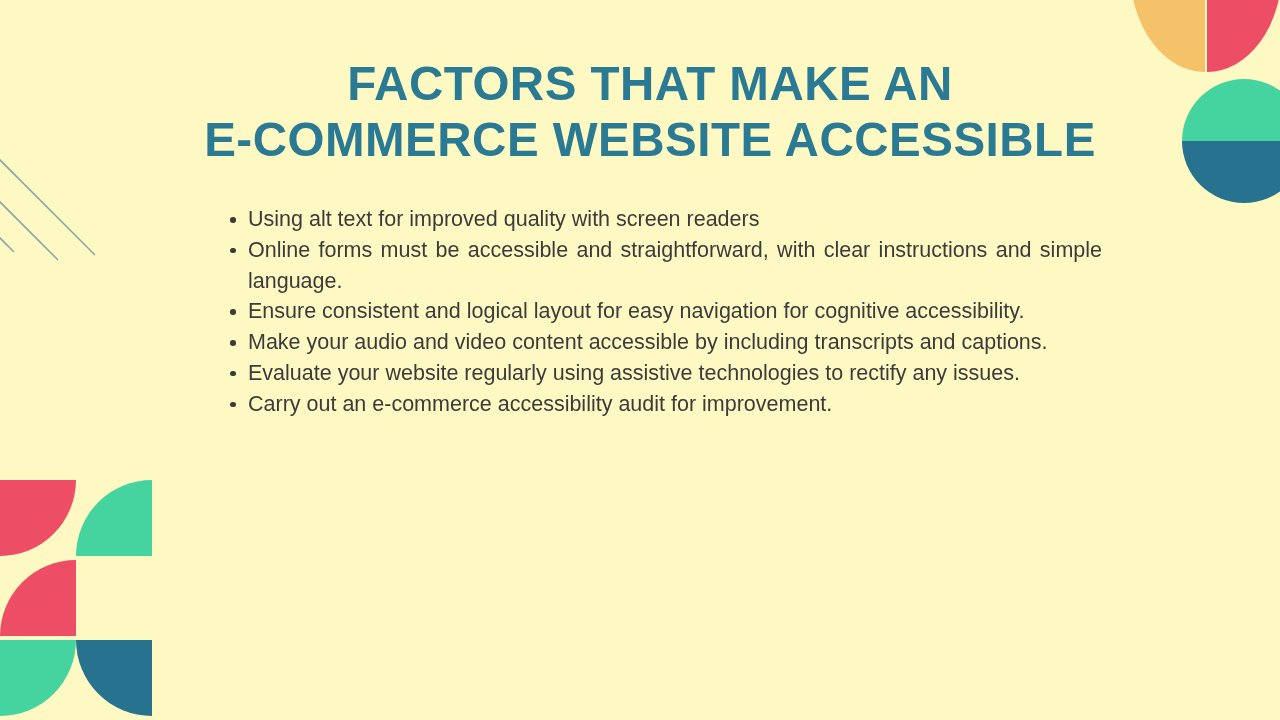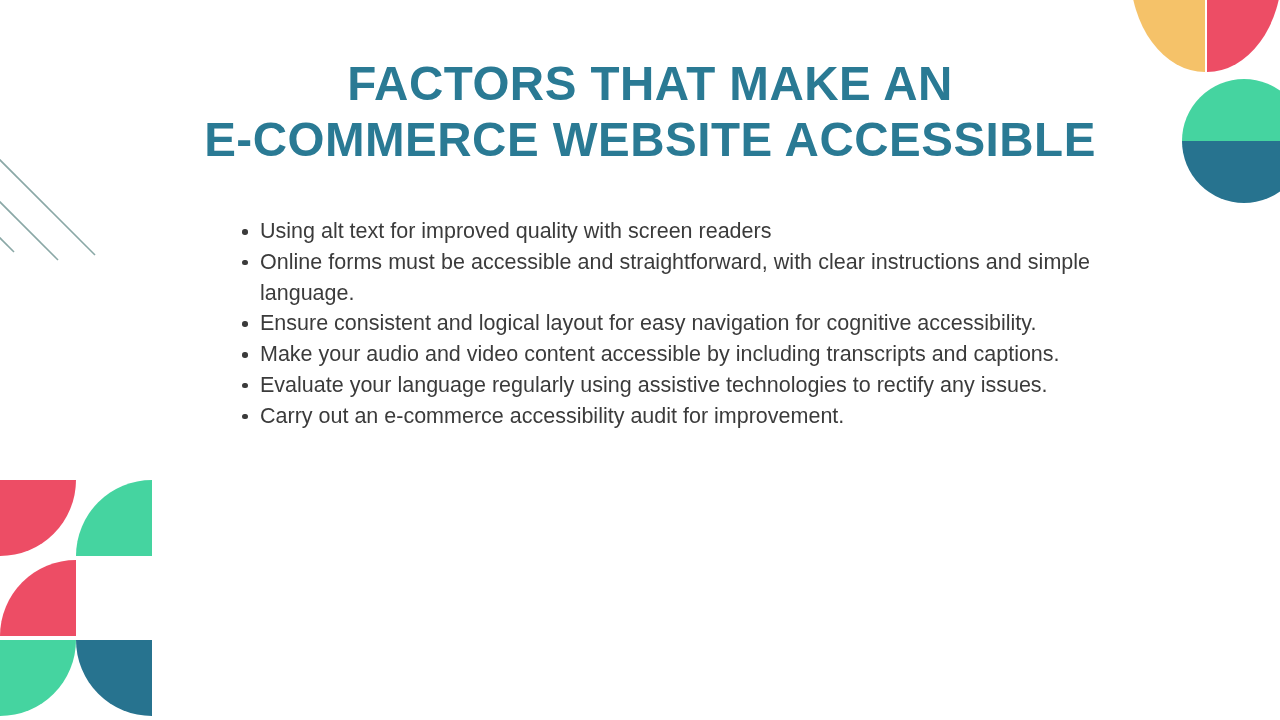--- a/index.html
+++ b/index.html
@@ -11,21 +11,21 @@
     height: 720px;
     overflow: hidden;
     background: #ebebeb;
     font-family: "Liberation Sans", sans-serif;
     -webkit-font-smoothing: antialiased;
   }
   .slide {
     position: relative;
     width: 1280px;
     height: 720px;
-    background: #ffffff;
+    background: #fef9c3;
     overflow: hidden;
   }
 
   
   .deco-lines {
     position: absolute;
     left: 0;
     top: 140px;
     width: 140px;
     height: 160px;
@@ -120,21 +120,21 @@
   
   .content {
     position: absolute;
     left: 222px;
     top: 200px;
     width: 884px;
     z-index: 2;
   }
   ul.bullets {
     list-style: none;
-    margin: 16px;
+    margin: 4px;
     padding: 0;
   }
   ul.bullets > li {
     position: relative;
     padding-left: 22px;
     margin: 0 0 0 0;
     color: #3b3b3b;
     font-family: "Liberation Sans", sans-serif;
     font-size: 21.5px;
     line-height: 30.8px;
@@ -190,18 +190,18 @@
     <span class="title-line">FACTORS THAT MAKE AN</span>
     <span class="title-line">E-COMMERCE WEBSITE ACCESSIBLE</span>
   </div>
 
   <div class="content">
     <ul class="bullets">
       <li class="short">Using alt text for improved quality with screen readers</li>
       <li>Online forms must be accessible and straightforward, with clear instructions and simple language.</li>
       <li>Ensure consistent and logical layout for easy navigation for cognitive accessibility.</li>
       <li>Make your audio and video content accessible by including transcripts and captions.</li>
-      <li>Evaluate your language regularly using assistive technologies to rectify any issues.</li>
+      <li>Evaluate your website regularly using assistive technologies to rectify any issues.</li>
       <li class="short"><span>Carry out an </span><a class="link">e-commerce accessibility</a><span> audit for improvement.</span></li>
     </ul>
   </div>
 
 </div>
 
 </body></html>

